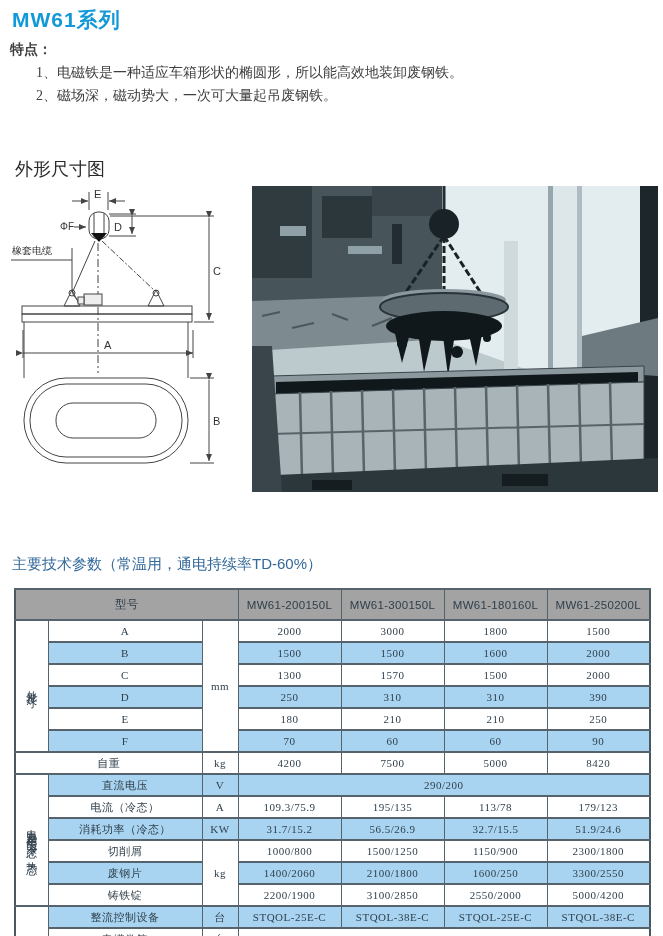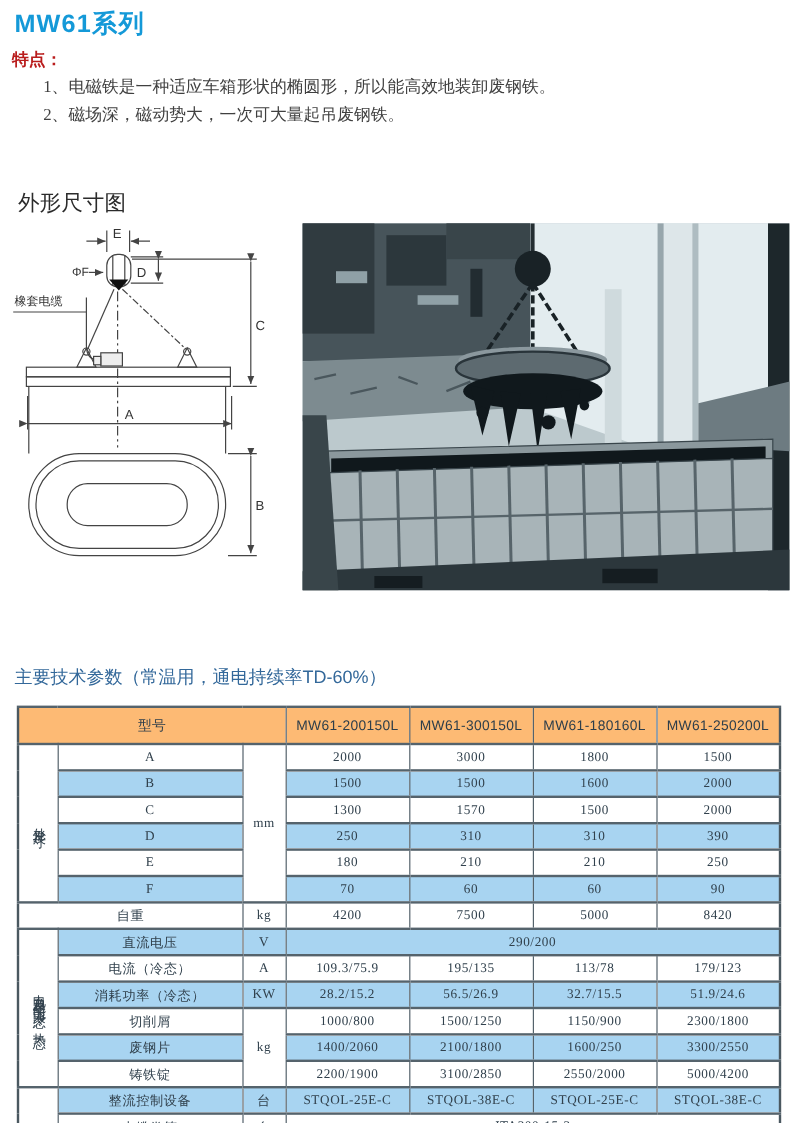--- a/index.html
+++ b/index.html
@@ -1,37 +1,37 @@
 <!DOCTYPE html>
 <html><head>
 <meta charset="utf-8">
 <style>
   html,body{margin:0;padding:0;background:#ffffff;}
   .page{position:relative;width:663px;height:936px;background:#fff;overflow:hidden;
         font-family:"Liberation Sans",sans-serif;color:#222;}
   .abs{position:absolute;}
 
   .title{left:12px;top:6px;font-size:21px;font-weight:bold;color:#1499d8;letter-spacing:1px;}
-  .feat-head{left:10px;top:41px;font-size:14px;font-weight:bold;color:#b91c1c;}
+  .feat-head{left:10px;top:41px;font-size:14px;font-weight:bold;color:#404040;}
   .feat-item{left:36px;font-size:14px;color:#404040;font-family:"Liberation Serif","DejaVu Serif",serif;}
   .feat-item.i1{top:64px;}
   .feat-item.i2{top:87px;}
   .diag-head{left:15px;top:157px;font-size:18px;color:#2b2b2b;}
   .tbl-head{left:12px;top:555px;font-size:15px;color:#33689a;}
 
   .drawing{left:10px;top:188px;width:218px;height:300px;}
   .photo{left:252px;top:186px;width:406px;height:306px;}
 
   table.spec{position:absolute;left:14px;top:588px;width:635px;border-collapse:collapse;
      table-layout:fixed;font-size:11px;color:#31414d;}
   table.spec td{border:solid #55636c;border-width:2px 1px;text-align:center;vertical-align:middle;
      height:20px;padding:0 2px;overflow:hidden;font-family:"Liberation Serif","DejaVu Serif",serif;
      letter-spacing:.5px;background:#fff;}
   table.spec{border:2px solid #4a5860;}
-  tr.hdr td{background:#fdba74;height:29px;font-family:"Liberation Sans",sans-serif;
+  tr.hdr td{background:#a3a3a3;height:29px;font-family:"Liberation Sans",sans-serif;
      font-size:11.5px;color:#2e3e4a;letter-spacing:.3px;}
   tr.blue td{background:#a8d4f1;}
   td.grp{background:#fff !important;}
   td.unitspan{background:#fff !important;}
   .vert{writing-mode:vertical-rl;text-orientation:mixed;display:inline-block;
      font-size:11px;line-height:14px;letter-spacing:2px;max-height:112px;color:#31414d;}
   .vert.two{max-height:110px;}
   svg text{font-family:"Liberation Sans",sans-serif;}
 </style>
 </head>
@@ -243,21 +243,21 @@
         <td>电流（冷态）</td>
         <td>A</td>
         <td>109.3/75.9</td>
         <td>195/135</td>
         <td>113/78</td>
         <td>179/123</td>
       </tr>
       <tr class="blue">
         <td>消耗功率（冷态）</td>
         <td>KW</td>
-        <td>28.2/15.2</td>
+        <td>31.7/15.2</td>
         <td>56.5/26.9</td>
         <td>32.7/15.5</td>
         <td>51.9/24.6</td>
       </tr>
       <tr>
         <td>切削屑</td>
         <td rowspan="3" class="unitspan">kg</td>
         <td>1000/800</td>
         <td>1500/1250</td>
         <td>1150/900</td>

